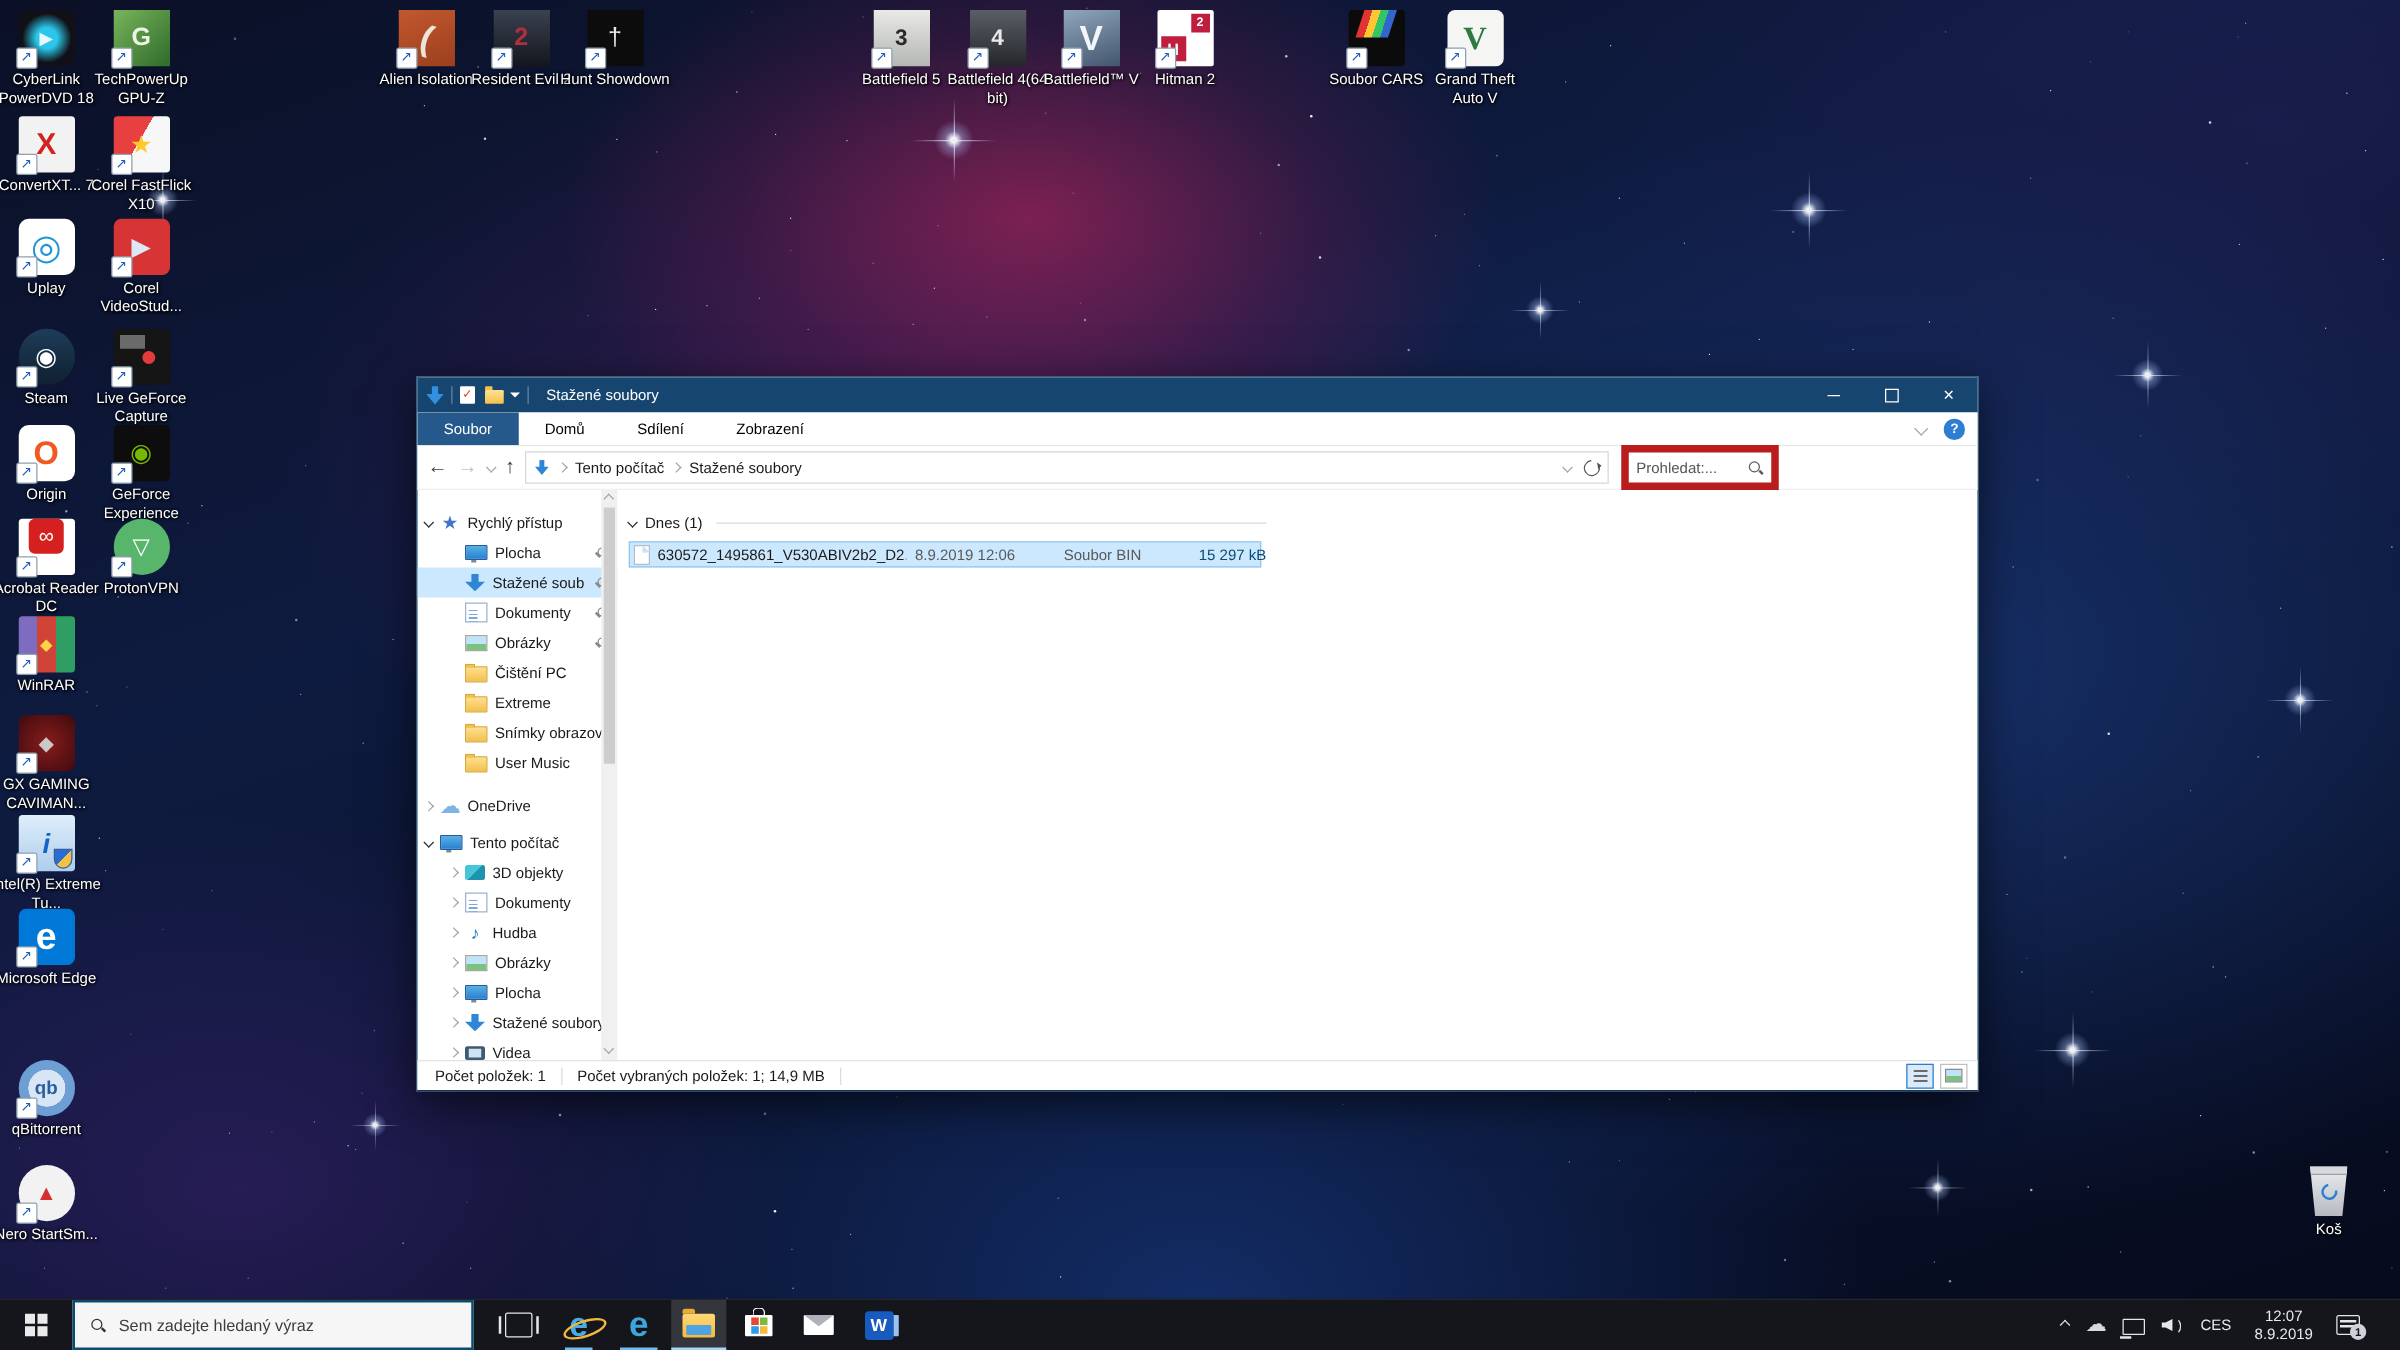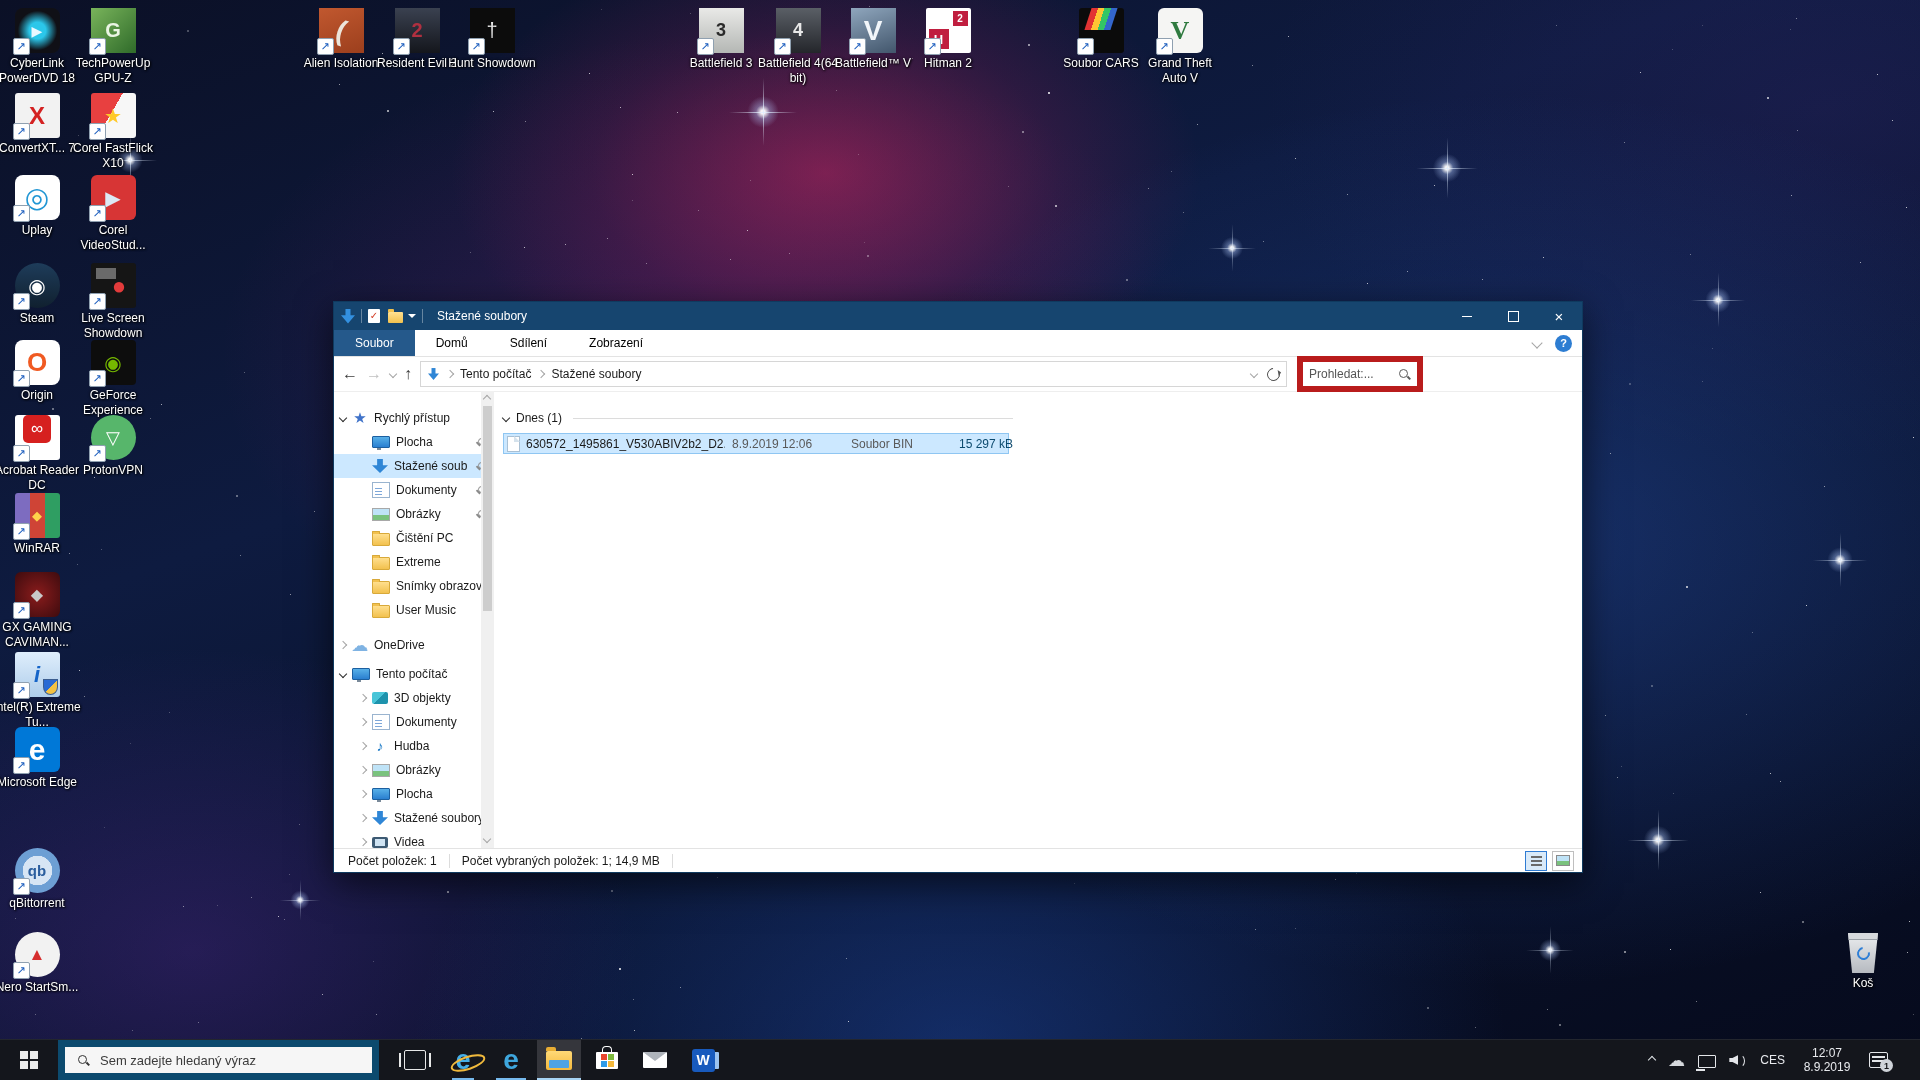--- a/index.html
+++ b/index.html
@@ -198,21 +198,21 @@
   .vbtn.active{border-color:#2f7bd3;background:#d9eaf9;}
   .vlist{width:11px;height:10px;background:repeating-linear-gradient(#6a6a6a 0 1.6px,transparent 1.6px 4.2px);}
   .vthumb{width:12px;height:9px;border:1px solid #8a8a8a;background:linear-gradient(#bfe3f7 55%,#7ac27e 55%);}
   
   .taskbar{position:absolute;left:0;right:0;bottom:0;height:40px;background:#14161c;border-top:1px solid #23262e;
     display:flex;align-items:stretch;z-index:50;}
   .tb-btn{display:flex;align-items:center;justify-content:center;position:relative;}
   .start{width:58px;}
   .winlogo{display:grid;grid-template-columns:8px 8px;grid-template-rows:8px 8px;gap:1.5px;}
   .winlogo span{background:#eaeaea;}
-  .tb-search{width:321px;background:#f6f6f6;border:7px solid #0c4a6e;display:flex;align-items:center;gap:10px;
+  .tb-search{width:321px;background:#f6f6f6;border:2px solid #0c4a6e;display:flex;align-items:center;gap:10px;
     padding:0 12px;box-sizing:border-box;margin:0;}
   .tb-search .mag::before{border-color:#333;}
   .tb-search .mag::after{background:#333;}
   .tb-search .ph{font-size:13px;color:#3c3c3c;white-space:nowrap;}
   .tb-app{width:44px;margin-left:4px;}
   .tb-app.active{background:rgba(255,255,255,.14);}
   .underline{position:absolute;bottom:0;height:2px;background:#76b9ed;left:50%;transform:translateX(-50%);}
   .taskview{width:20px;height:18px;border:1.6px solid #e8e8e8;position:relative;border-radius:2px;}
   .taskview::before,.taskview::after{content:'';position:absolute;top:2px;bottom:2px;width:2px;background:#e8e8e8;}
   .taskview::before{left:-6px;}
@@ -593,21 +593,21 @@
       <div class="desk-icon" style="left: 69px; top: 175px;">
         <div class="di-img i-videostudio">
           <span class="sc-arrow">↗</span>
         </div>
         <div class="di-label">Corel VideoStud...</div>
       </div>
       <div class="desk-icon" style="left: 69px; top: 263px;">
         <div class="di-img i-livescreen">
           <span class="sc-arrow">↗</span>
         </div>
-        <div class="di-label">Live Screen Showdown</div>
+        <div class="di-label">Live GeForce Capture</div>
       </div>
       <div class="desk-icon" style="left: 69px; top: 340px;">
         <div class="di-img i-geforce">
           <span class="sc-arrow">↗</span>
         </div>
         <div class="di-label">GeForce Experience</div>
       </div>
       <div class="desk-icon" style="left: 69px; top: 415px;">
         <div class="di-img i-protonvpn">
           <span class="sc-arrow">↗</span>
@@ -629,21 +629,21 @@
       <div class="desk-icon" style="left: 448px; top: 8px;">
         <div class="di-img i-hunt">
           <span class="sc-arrow">↗</span>
         </div>
         <div class="di-label">Hunt Showdown</div>
       </div>
       <div class="desk-icon" style="left: 677px; top: 8px;">
         <div class="di-img i-bf3">
           <span class="sc-arrow">↗</span>
         </div>
-        <div class="di-label">Battlefield 3</div>
+        <div class="di-label">Battlefield 5</div>
       </div>
       <div class="desk-icon" style="left: 754px; top: 8px;">
         <div class="di-img i-bf4">
           <span class="sc-arrow">↗</span>
         </div>
         <div class="di-label">Battlefield 4(64 bit)</div>
       </div>
       <div class="desk-icon" style="left: 829px; top: 8px;">
         <div class="di-img i-bfv">
           <span class="sc-arrow">↗</span>

